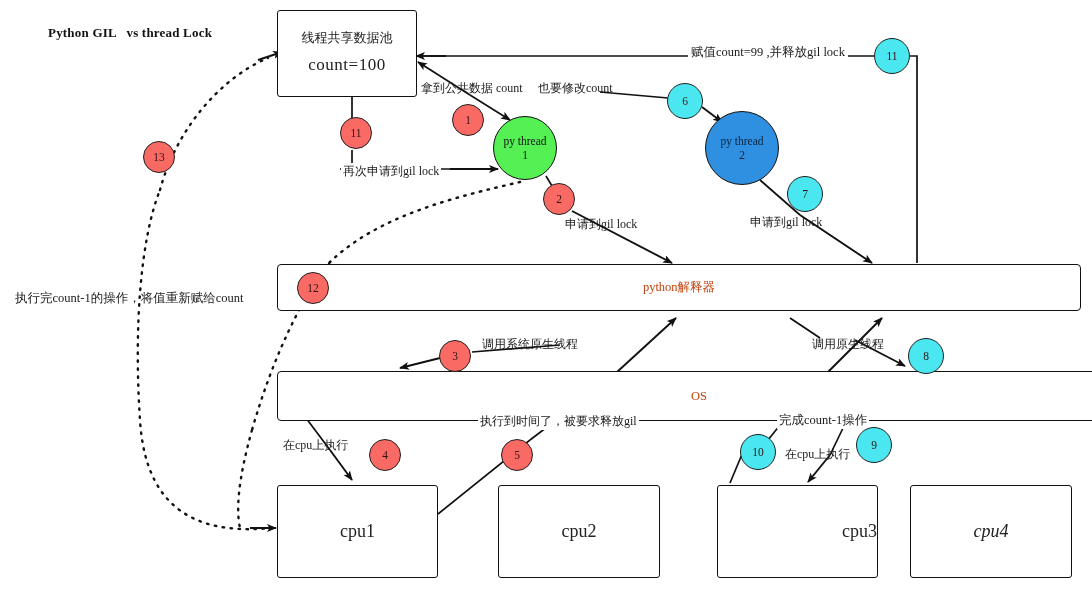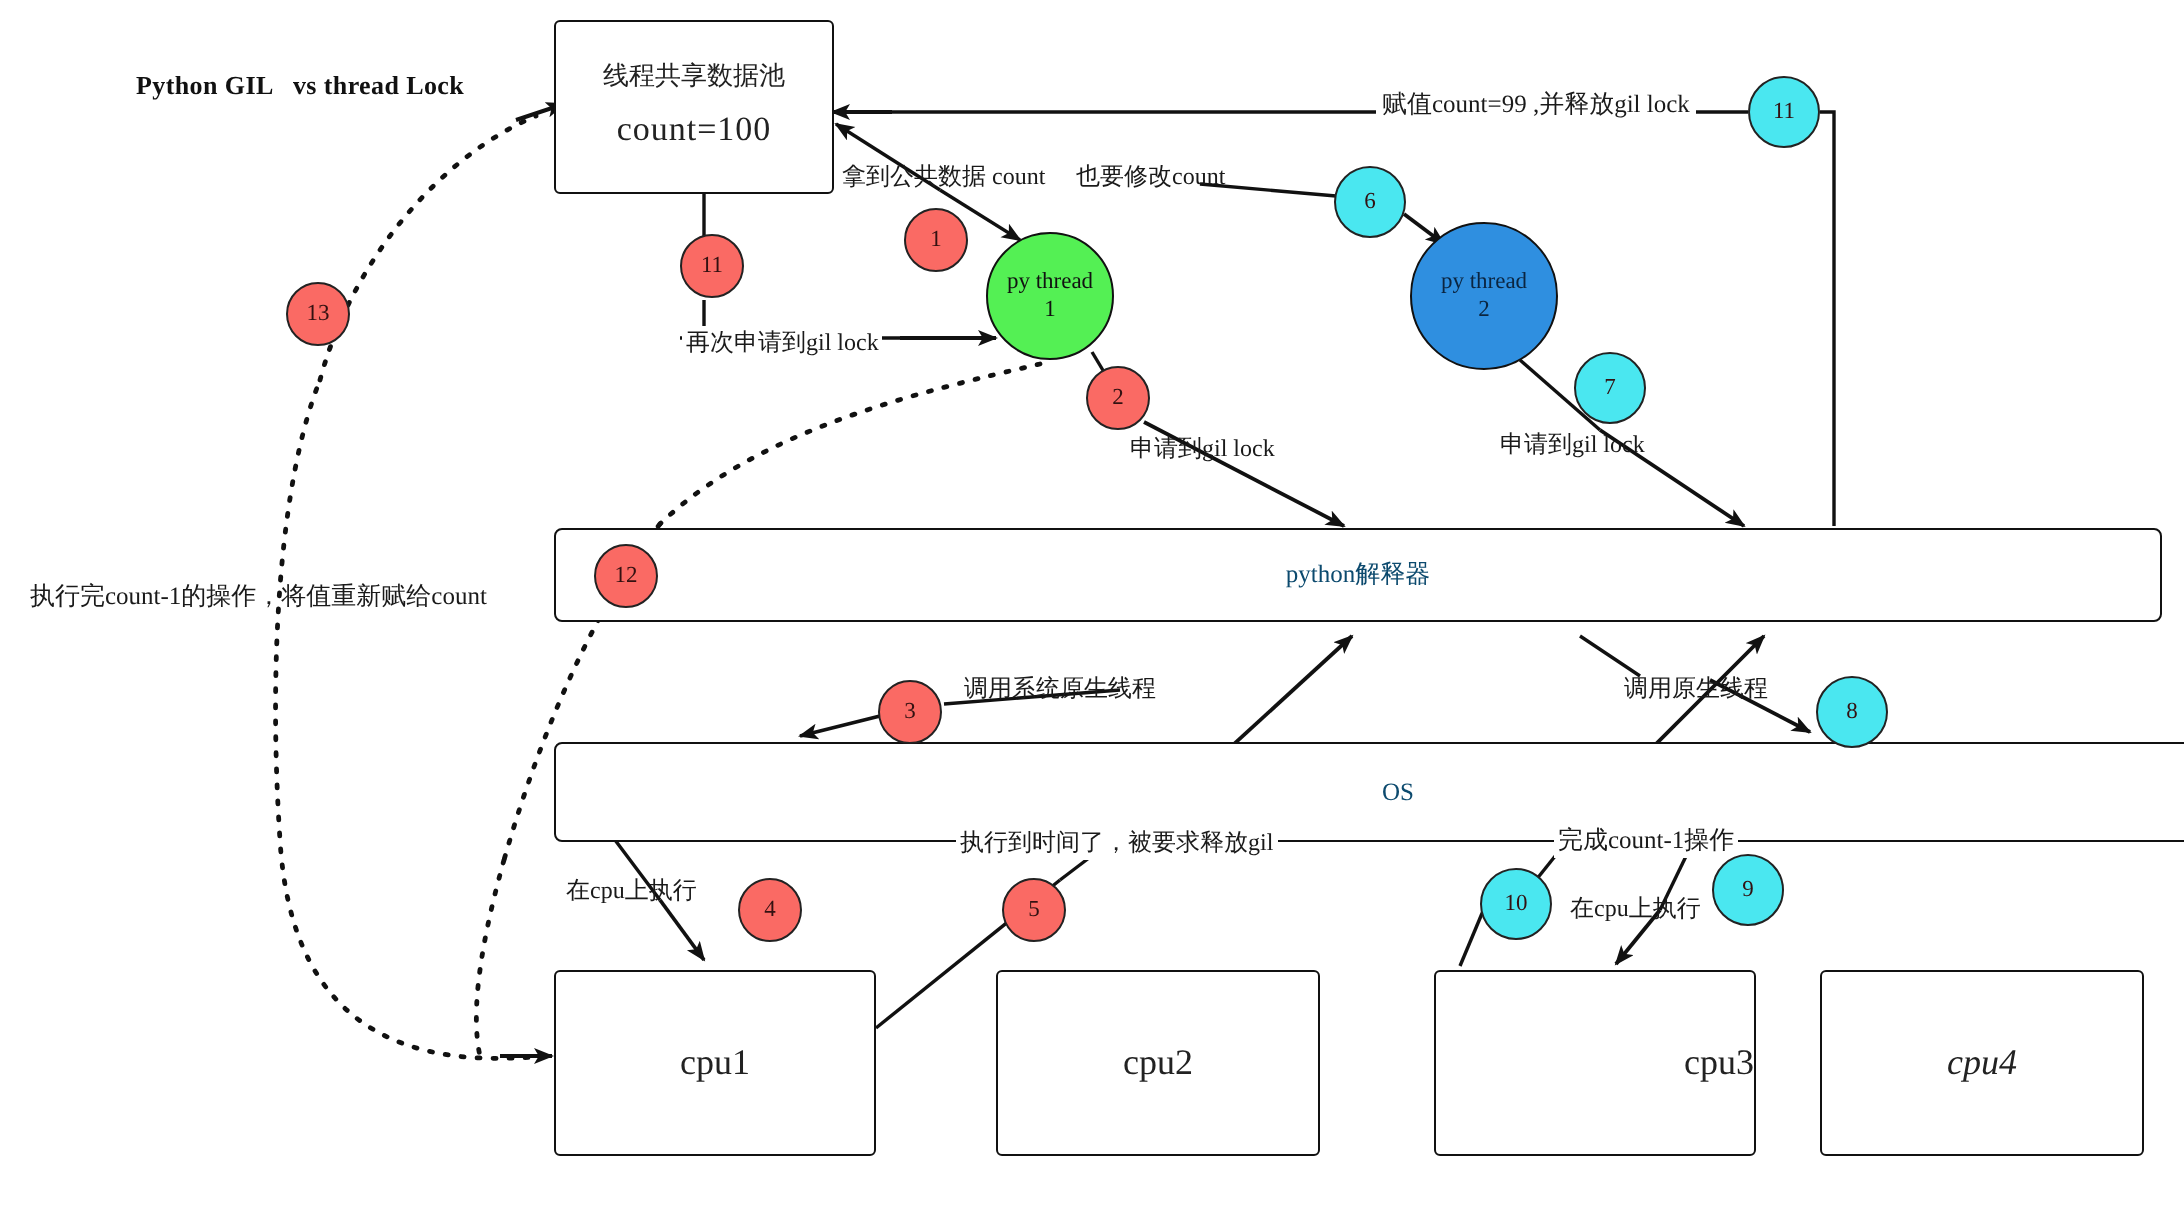--- a/index.html
+++ b/index.html
@@ -14,21 +14,21 @@
   .box{position:absolute;border:1.6px solid #111;border-radius:3px;background:#fff;
        box-sizing:border-box;display:flex;align-items:center;justify-content:center;}
   .box .lbl{font-size:18px;color:#222;text-align:center;line-height:1.55;}
 
   .pool{flex-direction:column;gap:4px;}
   .pool .t1{font-size:13px;}
   .pool .t2{font-size:17px;letter-spacing:.5px;}
 
   .bar{position:absolute;border:1.8px solid #111;border-radius:4px;background:#fff;
        box-sizing:border-box;display:flex;align-items:center;justify-content:center;}
-  .bar .lbl{font-size:12.5px;color:#0c4a6e;}
+  .bar .lbl{font-size:12.5px;color:#c2410c;}
 
   .thread{position:absolute;border-radius:50%;border:1.8px solid #111;
           display:flex;flex-direction:column;align-items:center;justify-content:center;
           box-sizing:border-box;}
   .thread .tn{font-size:11.5px;line-height:1.25;color:#111;text-align:center;}
 
   .badge{position:absolute;border-radius:50%;border:1.8px solid #222;
          display:flex;align-items:center;justify-content:center;box-sizing:border-box;
          font-size:11.5px;color:#331111;}
 
@@ -102,21 +102,21 @@
     <path d="M272,528 C210,534 146,520 140,420 C134,330 140,240 160,190" stroke="#111" stroke-width="2.4" fill="none" stroke-dasharray="1.5 6.5" stroke-linecap="round"></path>
     <path d="M160,190 C176,130 220,78 268,58" stroke="#111" stroke-width="2.4" fill="none" stroke-dasharray="1.5 6.5" stroke-linecap="round"></path>
     <path d="M258,60 L282,52" stroke="#111" stroke-width="2" fill="none" marker-end="url(#ahd)"></path>
     <path d="M250,528 L276,528" stroke="#111" stroke-width="2" fill="none" marker-end="url(#ahd)"></path>
 
     <path d="M520,182 C460,196 380,214 330,262" stroke="#111" stroke-width="2.4" fill="none" stroke-dasharray="1.5 6.5" stroke-linecap="round"></path>
     <path d="M330,262 C300,300 272,360 252,430" stroke="#111" stroke-width="2.4" fill="none" stroke-dasharray="1.5 6.5" stroke-linecap="round"></path>
     <path d="M252,430 C238,480 236,510 240,528" stroke="#111" stroke-width="2.4" fill="none" stroke-dasharray="1.5 6.5" stroke-linecap="round"></path>
   </svg>
 
-  <div class="title" style="left:48px;top:35px;margin-left:20px;">Python GIL   vs thread Lock</div>
+  <div class="title" style="left:48px;top:25px;">Python GIL   vs thread Lock</div>
 
   <div class="box pool" style="left:277px;top:10px;width:140px;height:87px;">
     <div class="lbl t1">线程共享数据池</div>
     <div class="lbl t2">count=100</div>
   </div>
 
   <div class="thread" style="left:493px;top:116px;width:64px;height:64px;background:#54f054;">
     <div class="tn">py thread</div>
     <div class="tn">1</div>
   </div>

